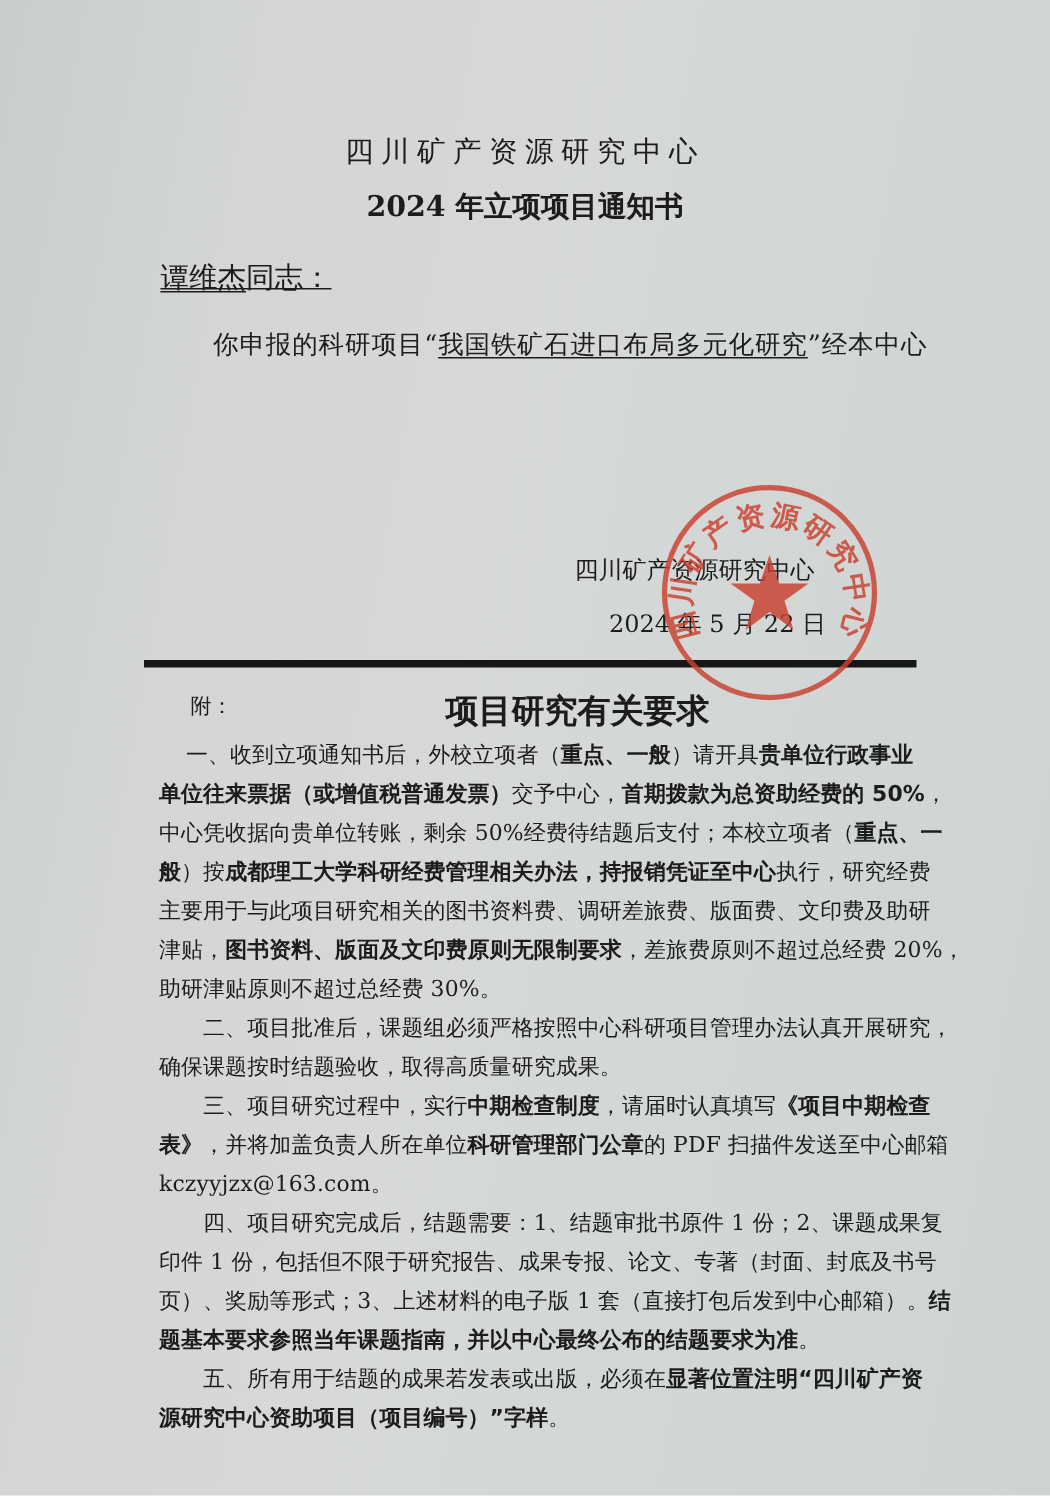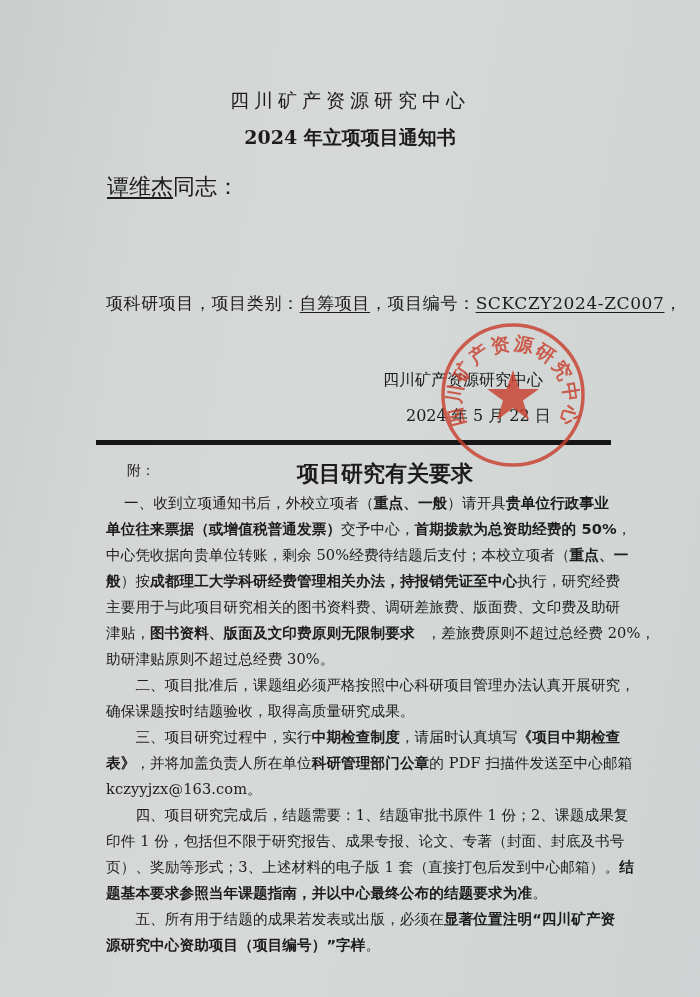--- a/index.html
+++ b/index.html
@@ -6,21 +6,21 @@
   body {
     width: 700px; height: 997px; overflow: hidden; position: relative;
     background: linear-gradient(100deg, #c9cdcc 0%, #d3d6d5 20%, #d6d9d8 45%, #d2d6d5 70%, #cfd3d3 100%);
     font-family: "DejaVu Serif", "Liberation Serif", serif;
     color: #1c1c1c;
   }
   .page { position: absolute; left: 0; top: 0; width: 700px; height: 997px; }
   .abs { position: absolute; white-space: nowrap; }
   .title1 { left: 0; width: 700px; top: 88px; text-align: center; font-size: 19px; letter-spacing: 5px; font-family: "DejaVu Sans", sans-serif; }
   .title2 { left: 0; width: 700px; top: 125px; text-align: center; font-size: 19px; font-weight: bold; font-family: "DejaVu Serif", serif; }
-  .greet { left: 107px; top: 172px; font-size: 22px; }
+  .greet { left: 107px; top: 172px; font-size: 19px; text-decoration: underline; }
   .u { text-decoration: underline; text-underline-offset: 3px; }
   .body-line { left: 106px; font-size: 17px; letter-spacing: 0.6px; }
   .sig { font-size: 16px; }
   .rule { left: 96px; top: 440px; width: 515px; height: 5px; background: #161616; }
   .fu { left: 127px; top: 462px; font-size: 14px; }
   .app-title { left: 297px; top: 459px; font-size: 22px; font-weight: bold; font-family: "DejaVu Sans", sans-serif; }
   .app { left: 106px; font-size: 14.6px; letter-spacing: 0.1px; }
   .b { font-weight: bold; font-family: "DejaVu Sans", sans-serif; }
   .seal { position: absolute; left: 440px; top: 322px; width: 146px; height: 146px; opacity: 0.82; }
 </style>
@@ -29,22 +29,22 @@
 
 <div class="page">
 
   <div class="abs title1">四川矿产资源研究中心</div>
   <div class="abs title2">2024 年立项项目通知书</div>
 
   <div class="abs greet">
     <span class="u">谭维杰</span><span>同志：</span>
   </div>
 
-  <div class="abs body-line" style="top:292px;">
-    <span>项科研项目，项目类别：</span><span class="u">自筹项目</span><span>，项目编号：</span><span class="u">SCKCZY2024-ZC007</span><span>，</span>
+  <div class="abs body-line" style="top:218px; left:142px;">
+    <span>你申报的科研项目“</span><span class="u">我国铁矿石进口布局多元化研究</span><span>”经本中心</span>
   </div>
 
   <div class="abs sig" style="left:383px; top:370px;">四川矿产资源研究中心</div>
   <div class="abs sig" style="left:406px; top:406px;">2024 年 5 月 22 日</div>
 
   <div class="abs rule"></div>
 
   <svg class="seal" viewBox="0 0 146 146">
     <defs>
       <path id="sealArc" d="M 32 112 A 52 52 0 1 1 114 112" fill="none"></path>
@@ -58,21 +58,21 @@
 
   <div class="abs fu">附：</div>
   <div class="abs app-title">项目研究有关要求</div>
 
   <div id="appendix-body">
       <div class="abs app" style="top: 494px; left: 124px;"><span style="white-space: pre;">一、收到立项通知书后，外校立项者（</span><span class="b" style="white-space: pre;">重点、一般</span><span style="white-space: pre;">）请开具</span><span class="b" style="white-space: pre;">贵单位行政事业</span></div>
       <div class="abs app" style="top: 520px;"><span class="b" style="white-space: pre;">单位往来票据（或增值税普通发票）</span><span style="white-space: pre;">交予中心，</span><span class="b" style="white-space: pre;">首期拨款为总资助经费的 50%</span><span style="white-space: pre;">，</span></div>
       <div class="abs app" style="top: 546px;"><span style="white-space: pre;">中心凭收据向贵单位转账，剩余 50%经费待结题后支付；本校立项者（</span><span class="b" style="white-space: pre;">重点、一</span></div>
       <div class="abs app" style="top: 572px;"><span class="b" style="white-space: pre;">般</span><span style="white-space: pre;">）按</span><span class="b" style="white-space: pre;">成都理工大学科研经费管理相关办法，持报销凭证至中心</span><span style="white-space: pre;">执行，研究经费</span></div>
       <div class="abs app" style="top: 598px;"><span style="white-space: pre;">主要用于与此项目研究相关的图书资料费、调研差旅费、版面费、文印费及助研</span></div>
-      <div class="abs app" style="top: 624px;"><span style="white-space: pre;">津贴，</span><span class="b" style="white-space: pre;">图书资料、版面及文印费原则无限制要求</span><span style="white-space: pre; margin-left: 12px;">，差旅费原则不超过总经费 20%，</span></div>
+      <div class="abs app" style="top: 624px;"><span style="white-space: pre;">津贴，</span><span class="b" style="white-space: pre;">图书资料、版面及文印费原则无限制要求</span><span style="white-space: pre;">，差旅费原则不超过总经费 20%，</span></div>
       <div class="abs app" style="top: 650px;"><span style="white-space: pre; text-align: right;">助研津贴原则不超过总经费 30%。</span></div>
       <div class="abs app" style="top: 676px;"><span style="white-space: pre;">　　二、项目批准后，课题组必须严格按照中心科研项目管理办法认真开展研究，</span></div>
       <div class="abs app" style="top: 702px;"><span style="white-space: pre;">确保课题按时结题验收，取得高质量研究成果。</span></div>
       <div class="abs app" style="top: 728px;"><span style="white-space: pre;">　　三、项目研究过程中，实行</span><span class="b" style="white-space: pre;">中期检查制度</span><span style="white-space: pre;">，请届时认真填写</span><span class="b" style="white-space: pre;">《项目中期检查</span></div>
       <div class="abs app" style="top: 754px;"><span class="b" style="white-space: pre;">表》</span><span style="white-space: pre;">，并将加盖负责人所在单位</span><span class="b" style="white-space: pre;">科研管理部门公章</span><span style="white-space: pre;">的 PDF 扫描件发送至中心邮箱</span></div>
       <div class="abs app" style="top: 780px;"><span style="white-space: pre;">kczyyjzx@163.com。</span></div>
       <div class="abs app" style="top: 806px;"><span style="white-space: pre;">　　四、项目研究完成后，结题需要：1、结题审批书原件 1 份；2、课题成果复</span></div>
       <div class="abs app" style="top: 832px;"><span style="white-space: pre;">印件 1 份，包括但不限于研究报告、成果专报、论文、专著（封面、封底及书号</span></div>
       <div class="abs app" style="top: 858px;"><span style="white-space: pre;">页）、奖励等形式；3、上述材料的电子版 1 套（直接打包后发到中心邮箱）。</span><span class="b" style="white-space: pre;">结</span></div>
       <div class="abs app" style="top: 884px;"><span class="b" style="white-space: pre;">题基本要求参照当年课题指南，并以中心最终公布的结题要求为准</span><span style="white-space: pre;">。</span></div>

